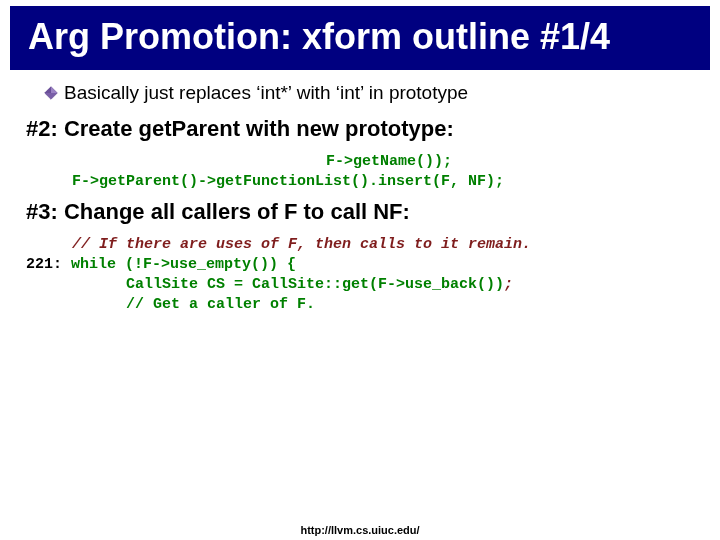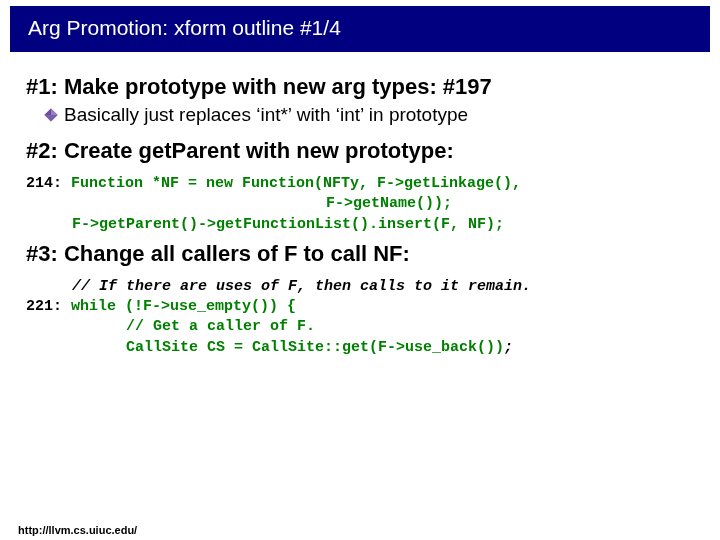--- a/index.html
+++ b/index.html
@@ -4,81 +4,79 @@
 <style>
   * { margin: 0; padding: 0; box-sizing: border-box; }
   html, body { width: 720px; height: 540px; background: #fff; font-family: Arial, Helvetica, sans-serif; }
   .slide { width: 720px; height: 540px; position: relative; padding: 0; }
   .title-bar {
     background: #000080;
     color: #fff;
     padding: 10px 18px 12px 18px;
     margin: 6px 10px 0 10px;
   }
-  .title-bar h1 { font-size: 21px; font-weight: normal; }
+  .title-bar h1 { font-size: 36px; font-weight: bold; }
   .content { padding: 10px 26px 0 26px; }
   .h2 { font-size: 22px; font-weight: bold; margin-top: 12px; margin-bottom: 4px; color: #000; }
   .bullet-row { display: flex; align-items: flex-start; margin-left: 18px; margin-top: 2px; }
   .diamond-icon { width: 14px; height: 14px; margin-top: 4px; margin-right: 6px; flex-shrink: 0; }
   .bullet-text { font-size: 19px; color: #000; }
   .code-block { font-family: "Courier New", monospace; font-size: 15px; font-weight: bold; line-height: 1.35; margin-top: 10px; margin-bottom: 6px; }
   .code-block .lineno { color: #000; }
   .code-block .green { color: #008000; }
   .code-block .comment-green { color: #008000; }
-  .code-block .comment-italic { color: #000000; font-style: italic; }
+  .code-block .comment-italic { color: #7f1d1d; font-style: italic; }
   .footer {
     position: absolute;
     bottom: 10px;
     left: 18px;
     right: 18px;
     display: flex;
-    justify-content: space-between;
+    justify-content: center;
     font-size: 11px;
     font-weight: bold;
     color: #000;
   }
   .indent1 { padding-left: 46px; }
   .indent2 { padding-left: 300px; }
 </style>
 </head>
 <body>
 
 <div class="slide">
 
   <div class="title-bar">
     <h1>Arg Promotion: xform outline #1/4</h1>
   </div>
 
   <div class="content">
 
-    <div class="h2">#1: Make prototype with new arg types: #197</div>
     <div class="bullet-row">
       <svg class="diamond-icon" viewBox="0 0 20 20">
         <polygon points="10,1 19,10 10,19 1,10" fill="#7a5fa8" stroke="#5a3f88" stroke-width="0.8"></polygon>
         <polygon points="10,1 19,10 10,10" fill="#9b82c4"></polygon>
         <polygon points="10,1 1,10 10,10" fill="#6a4f98"></polygon>
       </svg>
       <span class="bullet-text">Basically just replaces ‘int*’ with ‘int’ in prototype</span>
     </div>
 
     <div class="h2">#2: Create getParent with new prototype:</div>
 
     <div class="code-block">
-      <div><span class="lineno">214:</span> <span class="green">Function *NF = new Function(NFTy, F-&gt;getLinkage(),</span></div>
       <div class="indent2"><span class="green">F-&gt;getName());</span></div>
       <div class="indent1"><span class="green">F-&gt;getParent()-&gt;getFunctionList().insert(F, NF);</span></div>
     </div>
 
     <div class="h2" style="margin-top:6px">#3: Change all callers of F to call NF:</div>
 
     <div class="code-block">
       <div class="indent1"><span class="comment-italic">// If there are uses of F, then calls to it remain.</span></div>
       <div><span class="lineno">221:</span> <span class="green">while (!F-&gt;use_empty()) {</span></div>
+      <div class="indent1" style="padding-left:100px"><span class="green">CallSite CS = CallSite::get(F-&gt;use_back())</span><span class="comment-italic">;</span></div>
       <div class="indent1" style="padding-left:100px"><span class="comment-green">// Get a caller of F.</span></div>
-      <div class="indent1" style="padding-left:100px"><span class="green">CallSite CS = CallSite::get(F-&gt;use_back())</span><span class="comment-italic">;</span></div>
     </div>
 
   </div>
 
   <div class="footer">
     <span>http://llvm.cs.uiuc.edu/</span>
   </div>
 
 </div>
 

